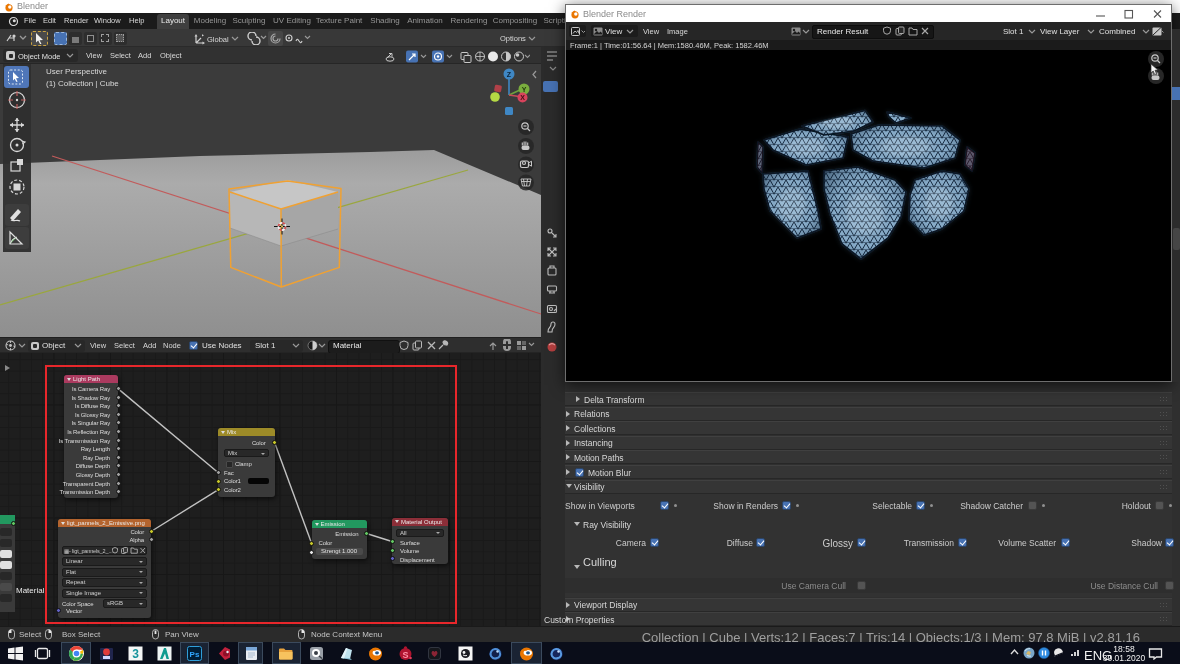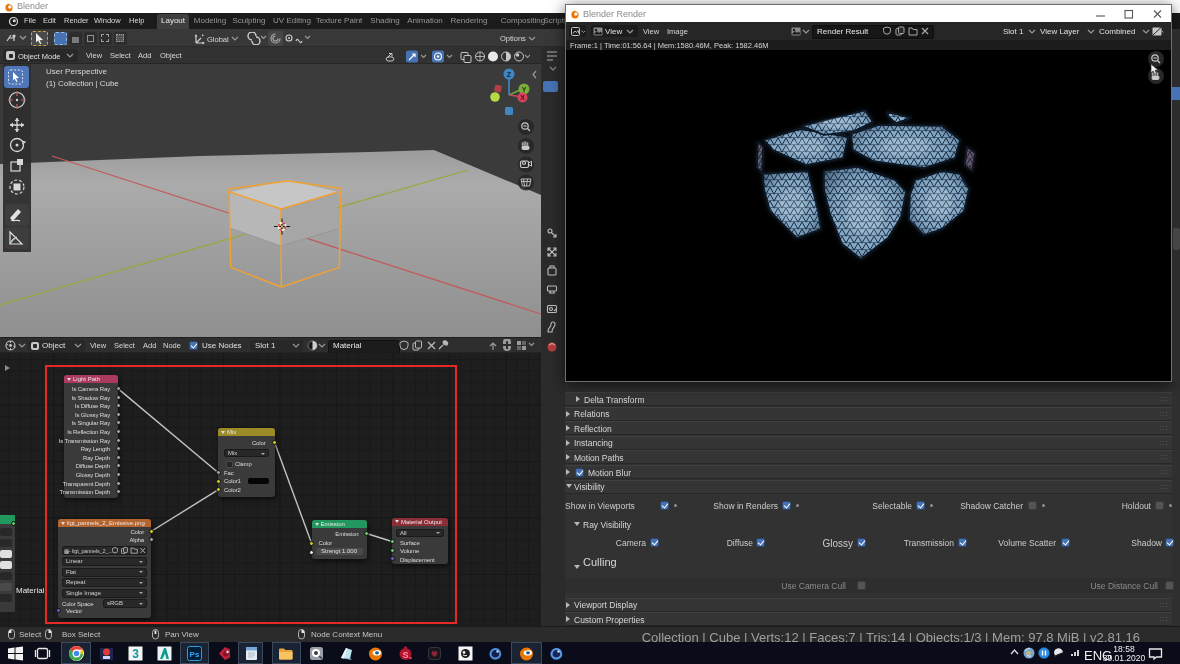--- a/index.html
+++ b/index.html
@@ -49,21 +49,21 @@
 <div class="txt menu" style="left:129px;top:16px;">Help</div>
 <div class="abs" style="left:157px;top:14px;width:32px;height:15px;background:#3f3f3f;border-radius:3px 3px 0 0;"></div>
 <div class="tab" style="left:157px;width:32px;color:#e8e8e8;">Layout</div>
 <div class="tab" style="left:192px;width:36px;">Modeling</div>
 <div class="tab" style="left:230px;width:38px;">Sculpting</div>
 <div class="tab" style="left:272px;width:40px;">UV Editing</div>
 <div class="tab" style="left:315px;width:48px;">Texture Paint</div>
 <div class="tab" style="left:368px;width:34px;">Shading</div>
 <div class="tab" style="left:405px;width:40px;">Animation</div>
 <div class="tab" style="left:449px;width:40px;">Rendering</div>
-<div class="tab" style="left:492px;width:46px;margin-left:8px;">Compositing</div>
+<div class="tab" style="left:492px;width:46px;">Compositing</div>
 <div class="tab" style="left:542px;width:34px;">Scripting</div>
 
 <div class="abs" style="left:0;top:29px;width:1180px;height:18px;background:#383838;border-bottom:1px solid #2a2a2a;box-sizing:border-box;"></div>
 <svg class="abs" style="left:5px;top:32px" width="22" height="12" viewBox="0 0 22 12">
     <path d="M2,9 L6,3 M4,6 h5 M9,3 v6" stroke="#cfcfcf" stroke-width="1.2" fill="none"></path>
     <circle cx="9" cy="4" r="1.6" fill="#cfcfcf"></circle>
     <path d="M15,4 l3,3 l3,-3" stroke="#999" stroke-width="1.3" fill="none"></path>
   </svg>
 <div class="abs" style="left:31px;top:31px;width:17px;height:15px;background:#4a4a4a;border:1px dashed #c8a242;border-radius:2px;box-sizing:border-box;"></div>
 <svg class="abs" style="left:35px;top:33px" width="9" height="11" viewBox="0 0 9 11">
@@ -284,21 +284,21 @@
 
 <div class="abs" style="left:565px;top:47px;width:615px;height:579px;background:#2f2f2f;"></div>
 <div class="phead" style="top:392px;"></div>
 <div class="parr" style="left:576px;top:396px;"></div>
 <div class="txt" style="left:584px;top:394.5px;font-size:8.5px;color:#d8d8d8;">Delta Transform</div>
 <div class="phead" style="top:406.6px;"></div>
 <div class="parr" style="left:566px;top:410.6px;"></div>
 <div class="txt" style="left:574px;top:409px;font-size:8.5px;color:#d8d8d8;">Relations</div>
 <div class="phead" style="top:421.2px;"></div>
 <div class="parr" style="left:566px;top:425.2px;"></div>
-<div class="txt" style="left:574px;top:423.7px;font-size:8.5px;color:#d8d8d8;">Reflection</div>
+<div class="txt" style="left:574px;top:423.7px;font-size:8.5px;color:#d8d8d8;">Collections</div>
 <div class="phead" style="top:435.8px;"></div>
 <div class="parr" style="left:566px;top:439.8px;"></div>
 <div class="txt" style="left:574px;top:438.3px;font-size:8.5px;color:#d8d8d8;">Instancing</div>
 <div class="phead" style="top:450.4px;"></div>
 <div class="parr" style="left:566px;top:454.4px;"></div>
 <div class="txt" style="left:574px;top:452.9px;font-size:8.5px;color:#d8d8d8;">Motion Paths</div>
 <div class="phead" style="top:465px;"></div>
 <div class="parr" style="left:566px;top:469px;"></div>
 <div class="cb" style="left:575px;top:467.5px;"></div>
 <div class="txt" style="left:588px;top:467.5px;font-size:8.5px;color:#d8d8d8;">Motion Blur</div>
@@ -340,21 +340,21 @@
 <div class="abs" style="left:565px;top:577.5px;width:607px;height:15px;background:#2e2e2e;"></div>
 <div class="txt" style="left:760px;top:580.5px;width:86px;text-align:right;font-size:8.5px;color:#8c8c8c;">Use Camera Cull</div>
 <div class="cbg" style="left:857px;top:580.5px;"></div>
 <div class="txt" style="left:1060px;top:580.5px;width:98px;text-align:right;font-size:8.5px;color:#8c8c8c;">Use Distance Cull</div>
 <div class="cbg" style="left:1165px;top:580.5px;"></div>
 <div class="phead" style="top:597.8px;"></div>
 <div class="parr" style="left:566px;top:601.8px;"></div>
 <div class="txt" style="left:574px;top:600.3px;font-size:8.5px;color:#d8d8d8;">Viewport Display</div>
 <div class="phead" style="top:612.4px;"></div>
 <div class="parr" style="left:566px;top:616.4px;"></div>
-<div class="txt" style="left:574px;top:614.9px;font-size:8.5px;color:#d8d8d8;">Custom Properties</div>
+<div class="txt" style="left:544px;top:614.9px;font-size:8.5px;color:#d8d8d8;">Custom Properties</div>
 <div class="grip" style="left:1159px;top:396px;"></div>
 <div class="grip" style="left:1159px;top:410.6px;"></div>
 <div class="grip" style="left:1159px;top:425.2px;"></div>
 <div class="grip" style="left:1159px;top:439.8px;"></div>
 <div class="grip" style="left:1159px;top:454.4px;"></div>
 <div class="grip" style="left:1159px;top:469px;"></div>
 <div class="grip" style="left:1159px;top:483.6px;"></div>
 <div class="grip" style="left:1159px;top:601.8px;"></div>
 <div class="grip" style="left:1159px;top:616.4px;"></div>
 

